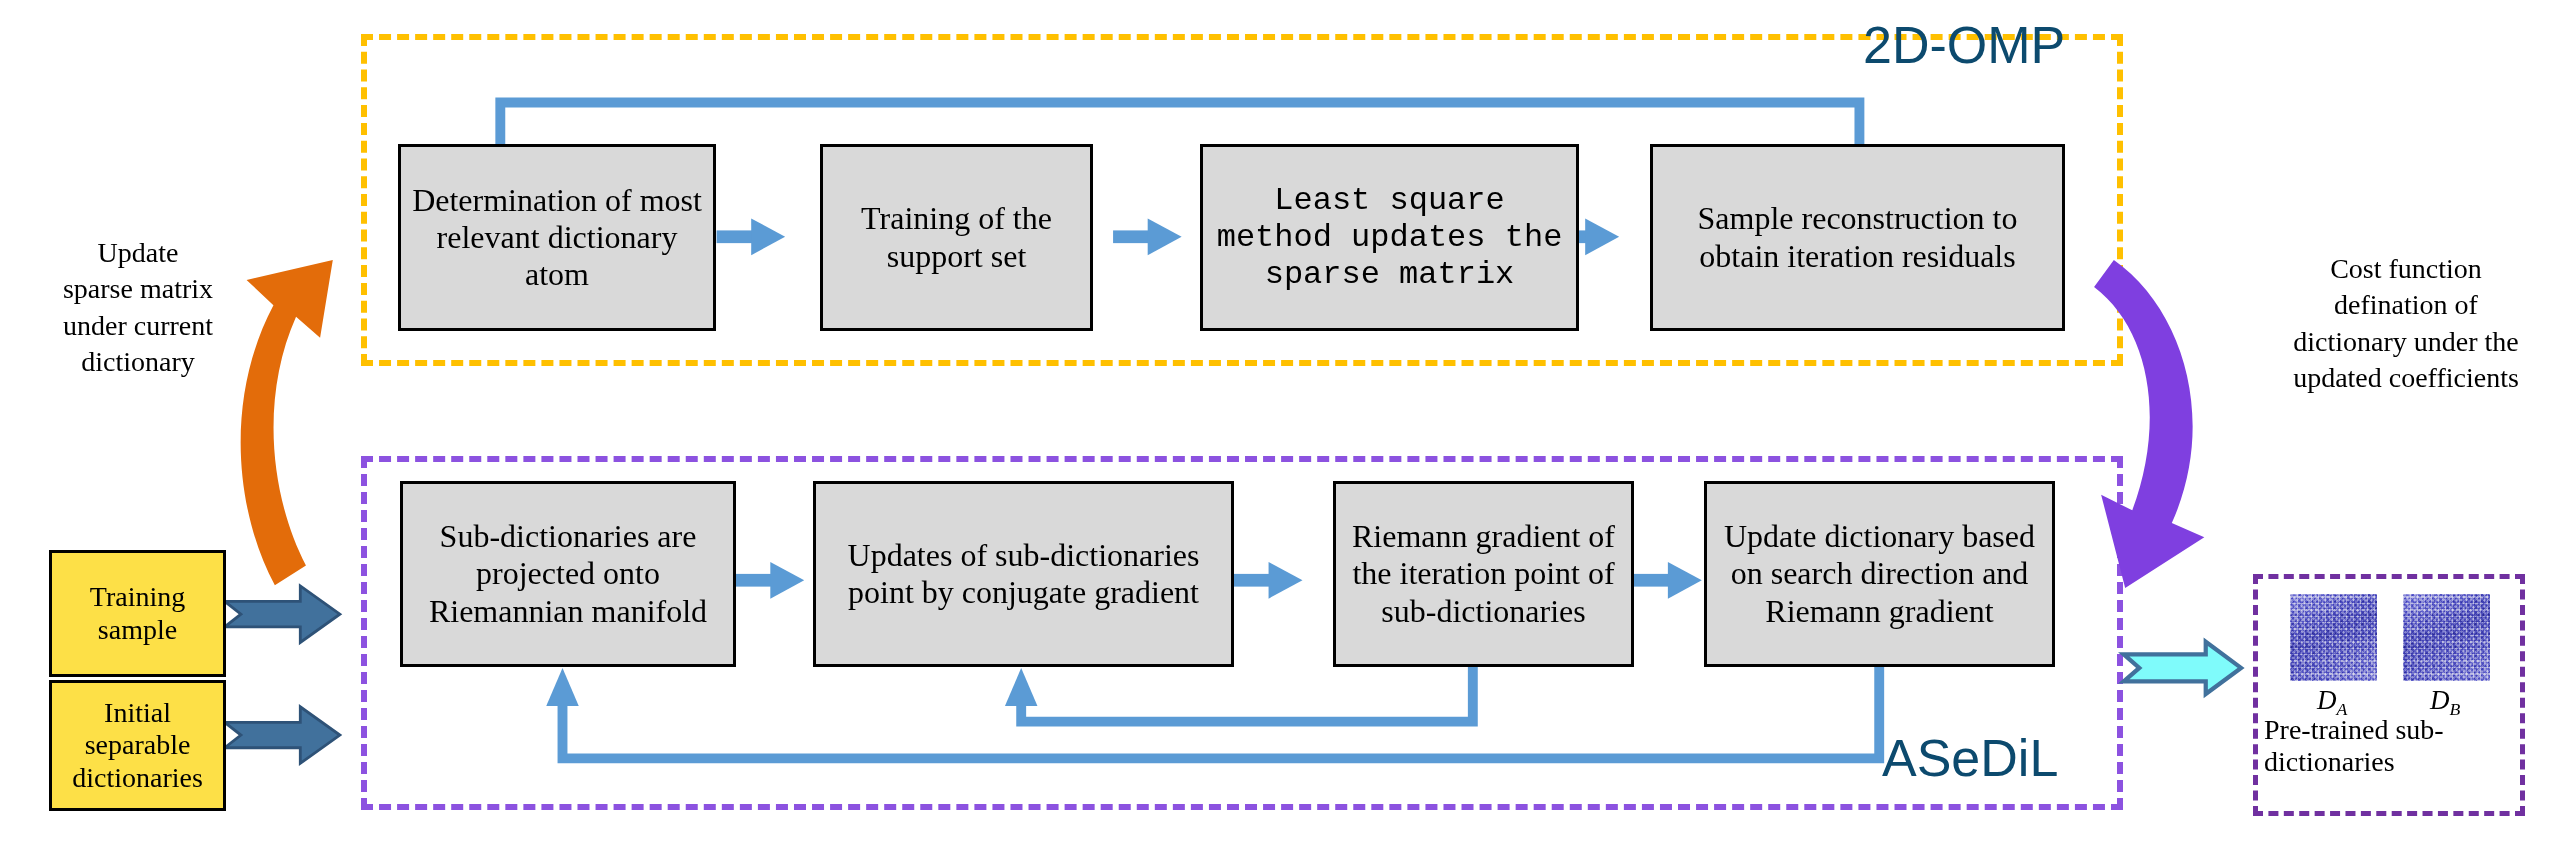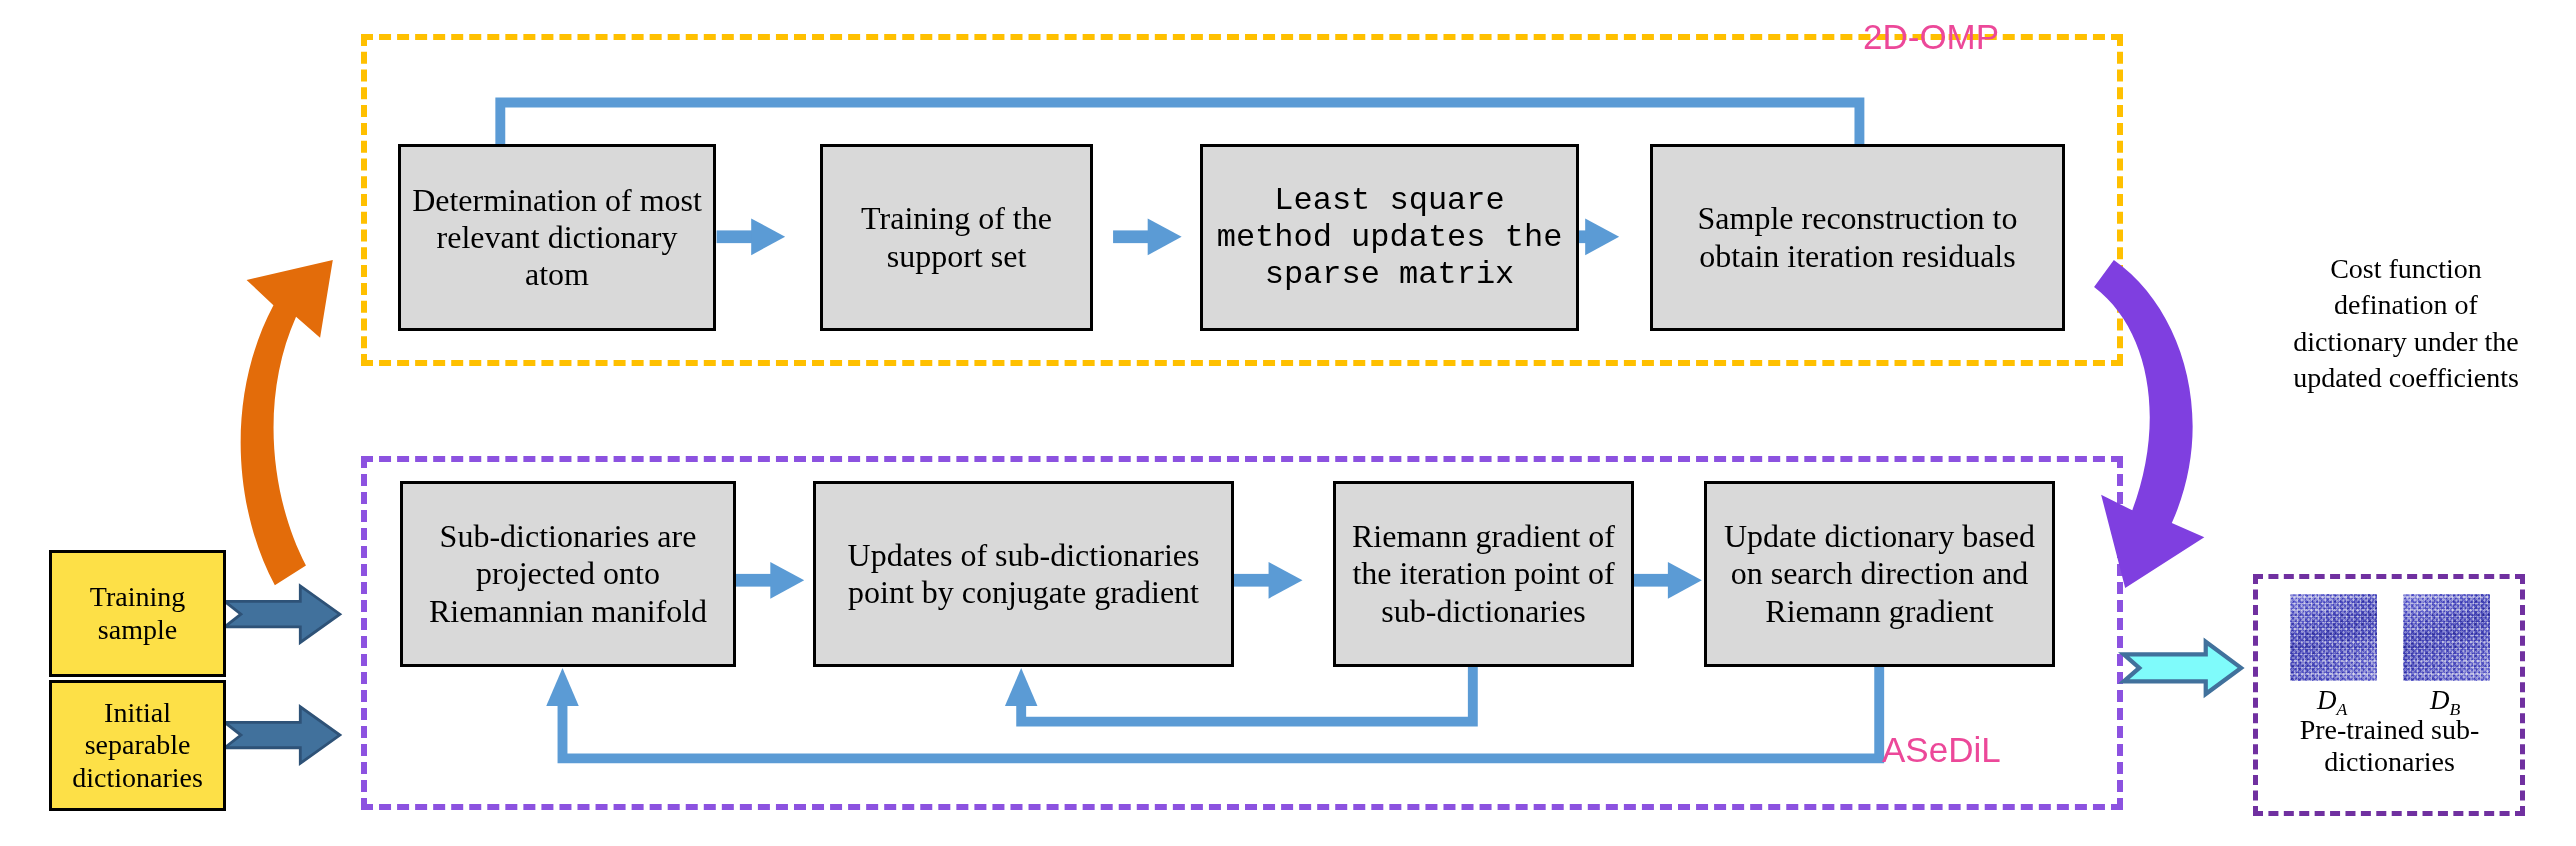--- a/index.html
+++ b/index.html
@@ -12,21 +12,21 @@
   .frame{position:absolute;box-sizing:border-box;background:transparent;}
   #omp-frame{left:361px;top:34px;width:1762px;height:332px;
              border:6.4px dashed #ffc000;}
   #asedil-frame{left:361px;top:456px;width:1762px;height:354px;
              border:6.4px dashed #8c52e0;}
   #pretrained-frame{left:2253px;top:574px;width:272px;height:242px;
              border:5px dashed #7030a0;}
 
   
   .group-label{position:absolute;font-family:"Liberation Sans","DejaVu Sans",sans-serif;
-               color:#ec4899;font-size:35px;line-height:1;white-space:nowrap;}
+               color:#0c4a6e;font-size:52px;line-height:1;white-space:nowrap;}
   #omp-label{left:1863px;top:19px;}
   #asedil-label{left:1882px;top:732px;}
 
   
   .pbox{position:absolute;box-sizing:border-box;background:#d9d9d9;
         border:3.5px solid #000000;display:flex;align-items:center;justify-content:center;
         text-align:center;color:#000;font-size:32px;line-height:1.16;padding:2.8px 5.7px;}
 
   
   .ibox{position:absolute;box-sizing:border-box;background:#fde047;
@@ -45,21 +45,21 @@
            repeating-linear-gradient(90deg, rgba(255,255,255,.30) 0 1.4px, rgba(20,20,80,.34) 1.4px 3.5px,
                                       rgba(170,170,225,.22) 3.5px 5px, rgba(70,70,150,.26) 5px 7px),
            repeating-linear-gradient(47deg, rgba(255,255,255,.18) 0 2.1px, rgba(40,40,110,.22) 2.1px 4.2px),
            repeating-linear-gradient(131deg, rgba(10,10,60,.20) 0 1.4px, rgba(210,210,240,.16) 1.4px 3.5px),
            linear-gradient(160deg,#a3a3d6 0%, #6f6fae 45%, #9b9bcf 100%);
          background-blend-mode:overlay,overlay,overlay,overlay,normal;}
   .patch-label{position:absolute;font-size:27px;font-style:italic;color:#000;
                font-family:"Liberation Serif","DejaVu Serif",serif;white-space:nowrap;}
   .patch-label sub{font-size:17.7px;font-style:italic;}
   #pretrained-caption{position:absolute;left:2264px;top:714px;width:251px;
-       text-align:center;font-size:28px;line-height:1.16;color:#000;}
+       text-align:left;font-size:28px;line-height:1.16;color:#000;}
 </style>
 </head>
 <body>
 
 <div class="canvas">
 
   <div class="frame" id="omp-frame"></div>
   <div class="frame" id="asedil-frame"></div>
   <div class="frame" id="pretrained-frame"></div>
 
@@ -152,20 +152,21 @@
   <div class="pbox" style="left:813px;top:481px;width:421px;height:186px;">Updates of sub-dictionaries point by conjugate gradient</div>
 
   <div class="pbox" style="left:1333px;top:481px;width:301px;height:186px;">Riemann gradient of the iteration point of sub-dictionaries</div>
 
   <div class="pbox" style="left:1704px;top:481px;width:351px;height:186px;">Update dictionary based on search direction and Riemann gradient</div>
 
   <div class="ibox" style="left:49px;top:550px;width:177px;height:127px;">Training sample</div>
 
   <div class="ibox" style="left:49px;top:680px;width:177px;height:131px;">Initial separable dictionaries</div>
 
+  <div class="sidetext" style="left:60px;top:235px;width:156px;">Update sparse matrix under current dictionary</div>
 
   <div class="sidetext" style="left:2284px;top:251px;width:244px;">Cost function defination of dictionary under the updated coefficients</div>
 
   <div class="patch" style="left:2290px;top:594px;"></div>
   <div class="patch" style="left:2403px;top:594px;"></div>
 
   <div class="patch-label" style="left:2317px;top:685px;">
     <span>D</span><sub>A</sub>
   </div>
   <div class="patch-label" style="left:2430px;top:685px;">

